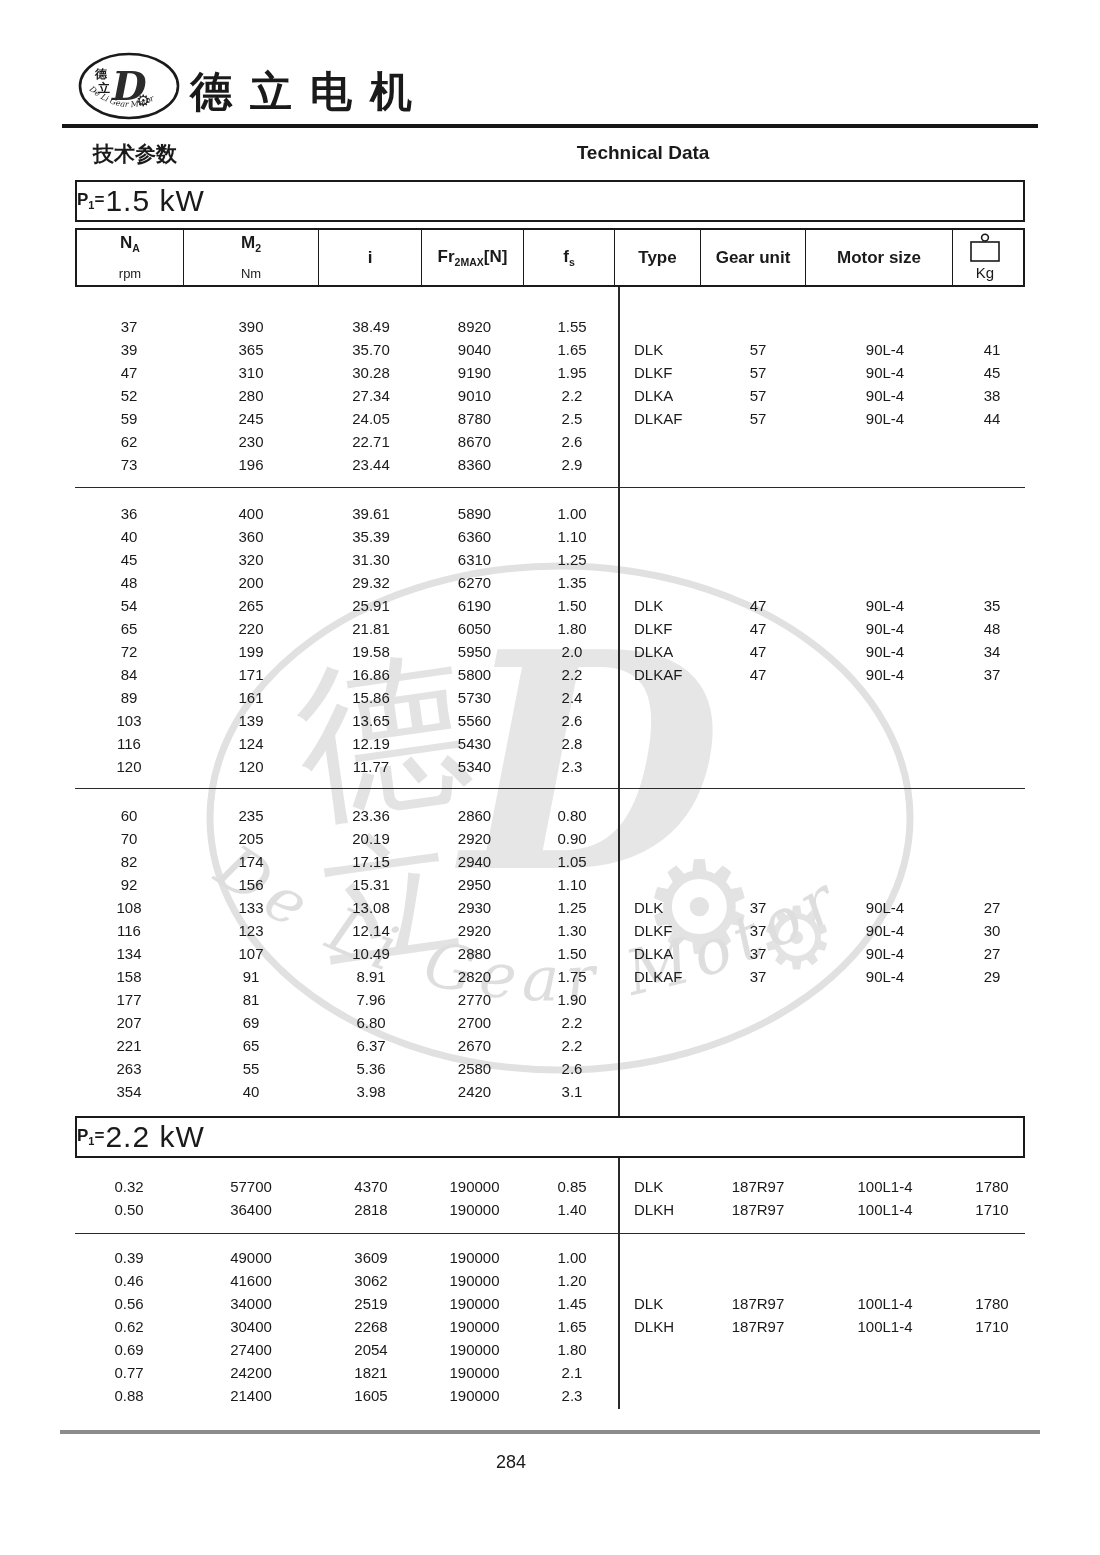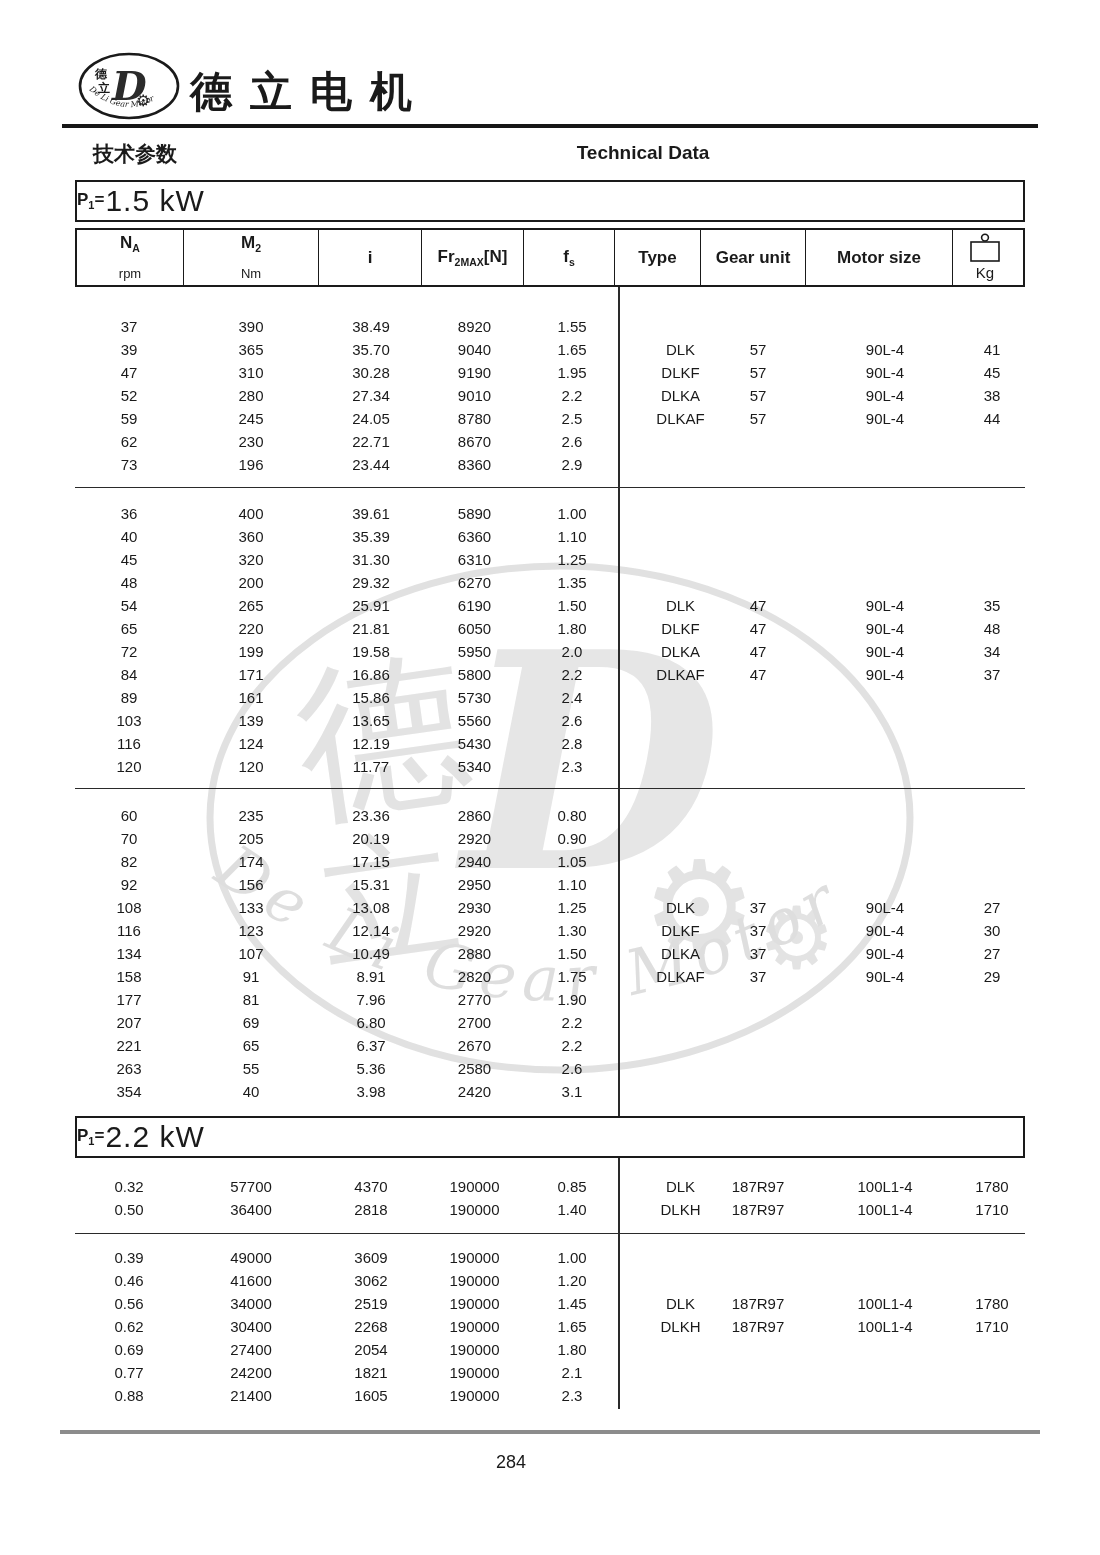--- a/index.html
+++ b/index.html
@@ -36,21 +36,21 @@
   .hmain sub{font-size:10.5px;font-weight:bold;}
   .hunit{font-size:13px;margin-top:12px;}
   .hunit-kg{font-size:15px;margin-top:0;}
 
   .block{position:relative;}
   .block + .block{border-top:1.3px solid #2a2a2a;}
   .row{display:grid;grid-template-columns:108px 136px 104px 103px 92px;height:23px;align-items:center;}
   .cell{text-align:center;font-size:15px;white-space:nowrap;}
   .group{position:absolute;left:543px;width:407px;}
   .grow{display:grid;grid-template-columns:87px 106px 148px 66px;height:23px;align-items:center;}
-  .type-cell{text-align:center;padding-left:38px;}
+  .type-cell{text-align:left;padding-left:16px;}
   .divider{position:absolute;left:543px;top:0;bottom:0;width:1.5px;background:#2a2a2a;}
   .divider-short{bottom:8px;}
 
   
   .bottom-rule{position:absolute;left:60px;top:1430px;width:980px;height:4px;background:#8c8c8c;}
   .page-num{position:absolute;left:0;top:1452px;width:1022px;text-align:center;font-size:18px;}
 </style>
 </head>
 <body>
 

